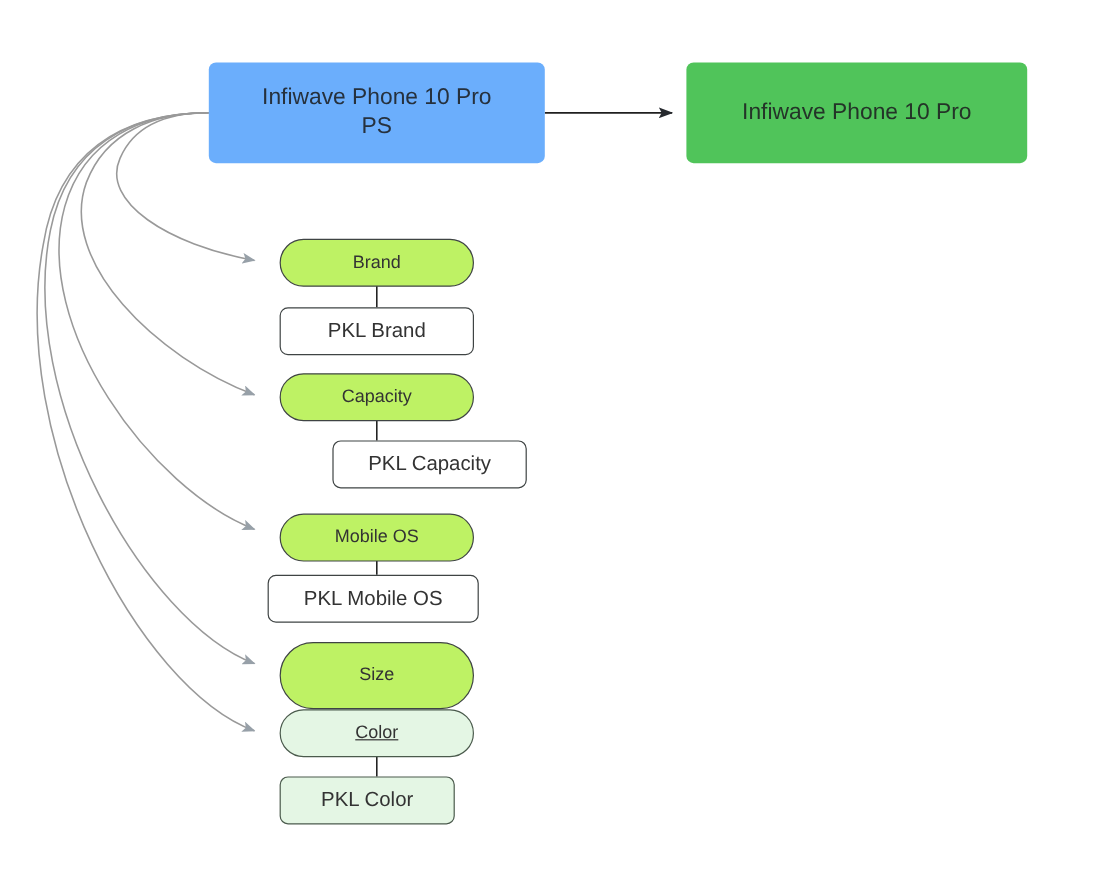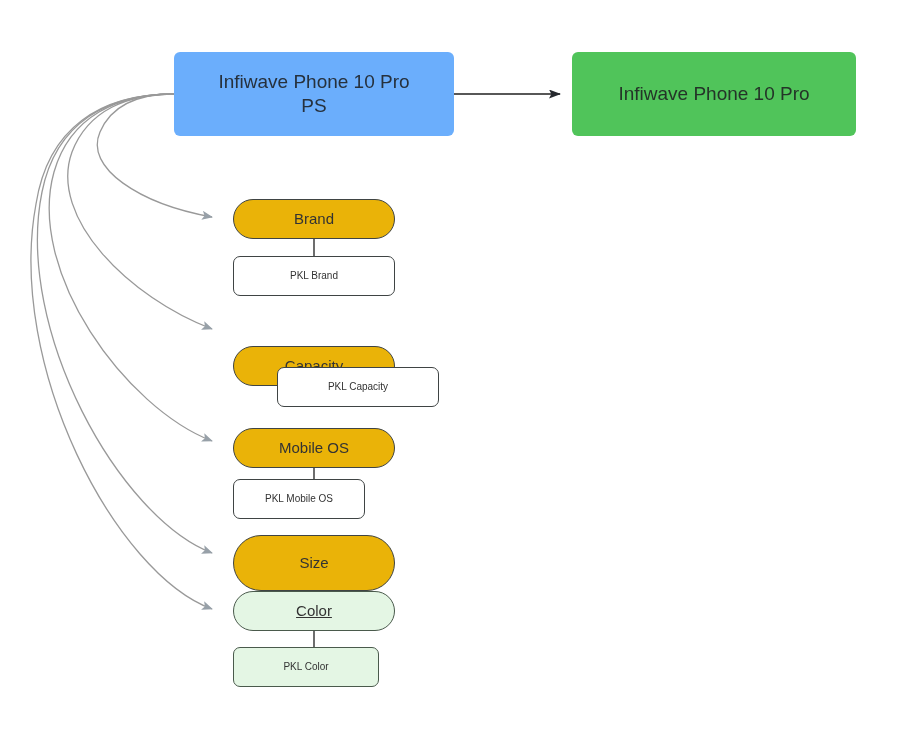--- a/index.html
+++ b/index.html
@@ -55,29 +55,29 @@
     color: #26313d;
   }
   .node.box.green {
     background: #50C45A;
     color: #243428;
   }
   
   .node.pill {
     border: 1.3px solid #3f4444;
     border-radius: 999px;
-    background: #eab308;
+    background: #bef264;
     font-size: 15px;
   }
   
   .node.rect {
     border: 1.3px solid #3f4444;
     border-radius: 7px;
     background: #ffffff;
-    font-size: 10px;
+    font-size: 17px;
   }
   .node.pill.hl,
   .node.rect.hl {
     background: #E4F6E4;
     border-color: #4a5a4c;
   }
 </style>
 </head>
 <body>
 
@@ -113,30 +113,30 @@
       </div>
       <div class="node box green" style="left: 572px; top: 52px; width: 284px; height: 84px;">
         <span class="node-text">Infiwave Phone 10 Pro</span>
       </div>
       <div class="node pill" style="left: 233px; top: 199px; width: 162px; height: 40px;">
         <span class="node-text">Brand</span>
       </div>
       <div class="node rect" style="left: 233px; top: 256px; width: 162px; height: 40px;">
         <span class="node-text">PKL Brand</span>
       </div>
-      <div class="node pill" style="left: 233px; top: 311px; width: 162px; height: 40px; margin-top: 35px;">
+      <div class="node pill" style="left: 233px; top: 311px; width: 162px; height: 40px;">
         <span class="node-text">Capacity</span>
       </div>
       <div class="node rect" style="left: 233px; top: 367px; width: 162px; height: 40px; margin-left: 44px;">
         <span class="node-text">PKL Capacity</span>
       </div>
       <div class="node pill" style="left: 233px; top: 428px; width: 162px; height: 40px;">
         <span class="node-text">Mobile OS</span>
       </div>
-      <div class="node rect" style="left: 233px; top: 479px; width: 132px; height: 40px;">
+      <div class="node rect" style="left: 223px; top: 479px; width: 176px; height: 40px;">
         <span class="node-text">PKL Mobile OS</span>
       </div>
       <div class="node pill" style="left: 233px; top: 535px; width: 162px; height: 56px;">
         <span class="node-text">Size</span>
       </div>
       <div class="node pill hl" style="left: 233px; top: 591px; width: 162px; height: 40px; text-decoration: underline;">
         <span class="node-text">Color</span>
       </div>
       <div class="node rect hl" style="left: 233px; top: 647px; width: 146px; height: 40px;">
         <span class="node-text">PKL Color</span>

